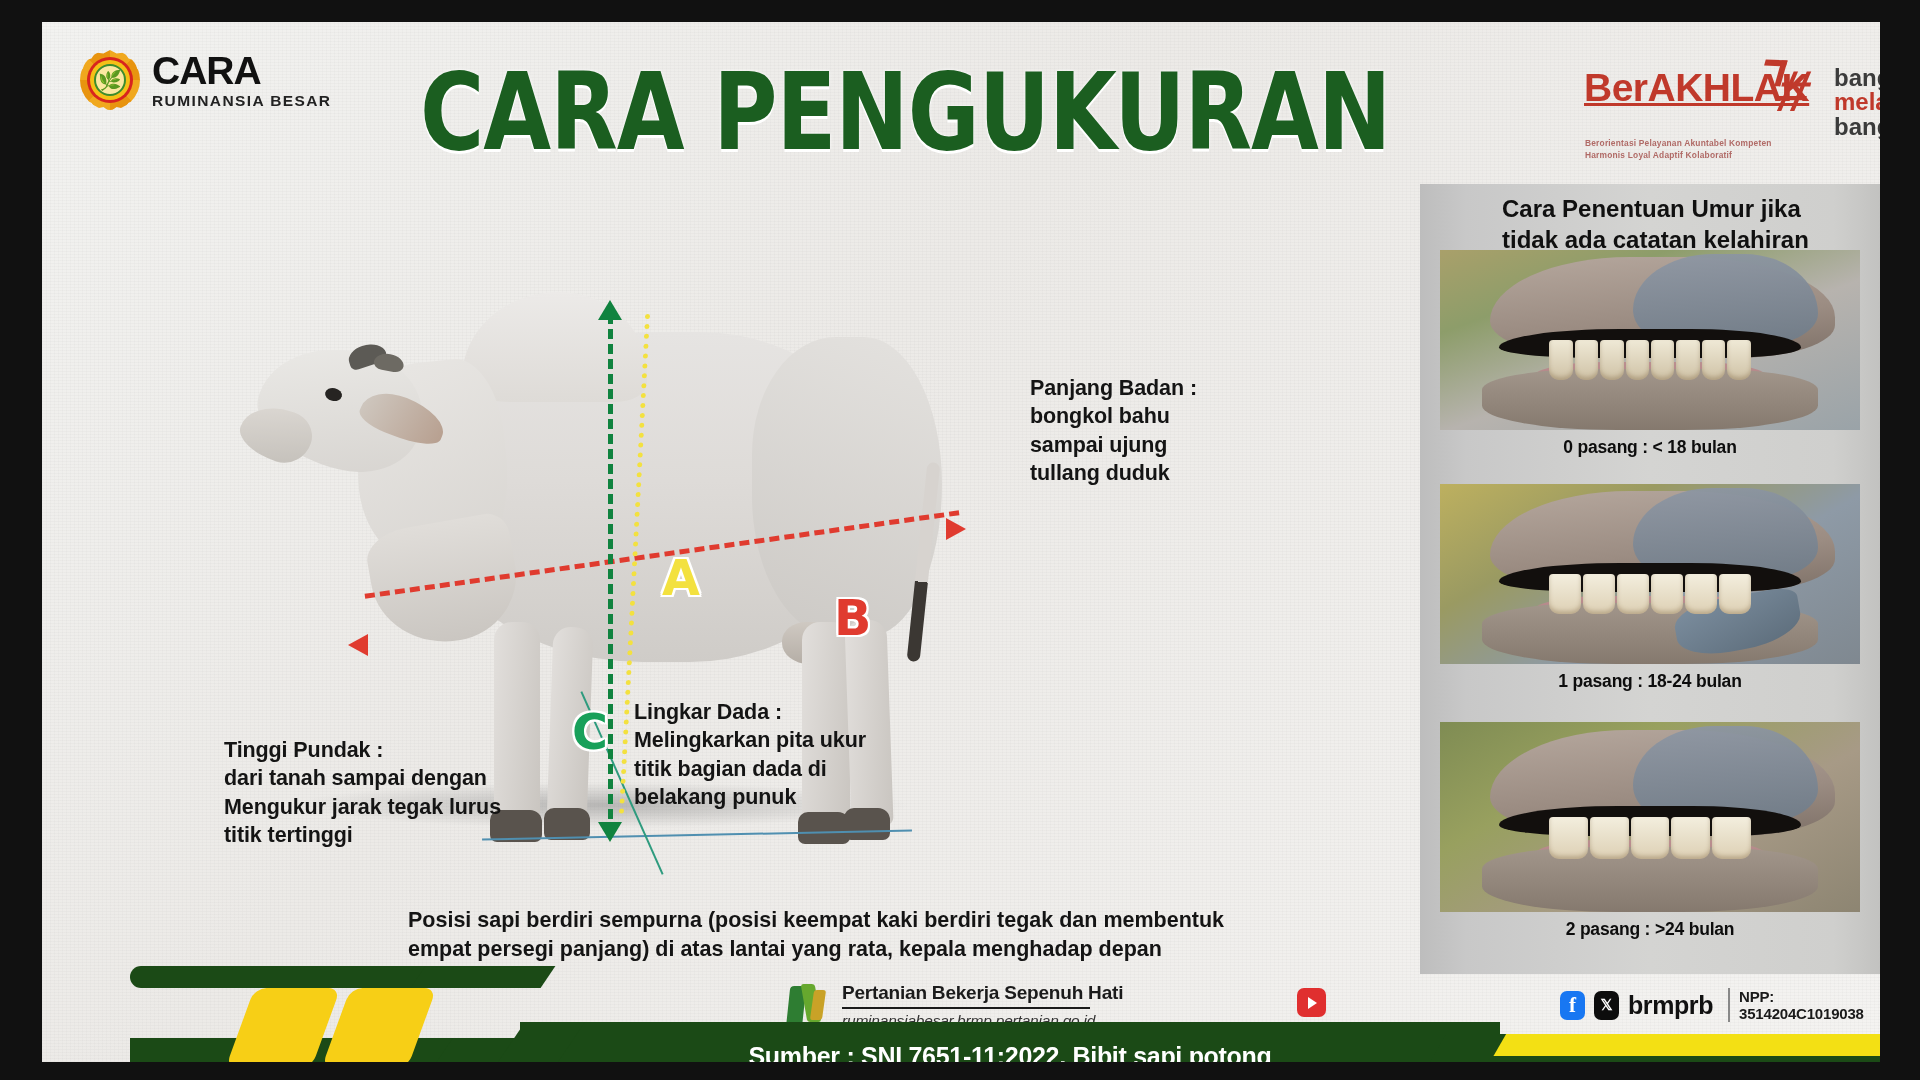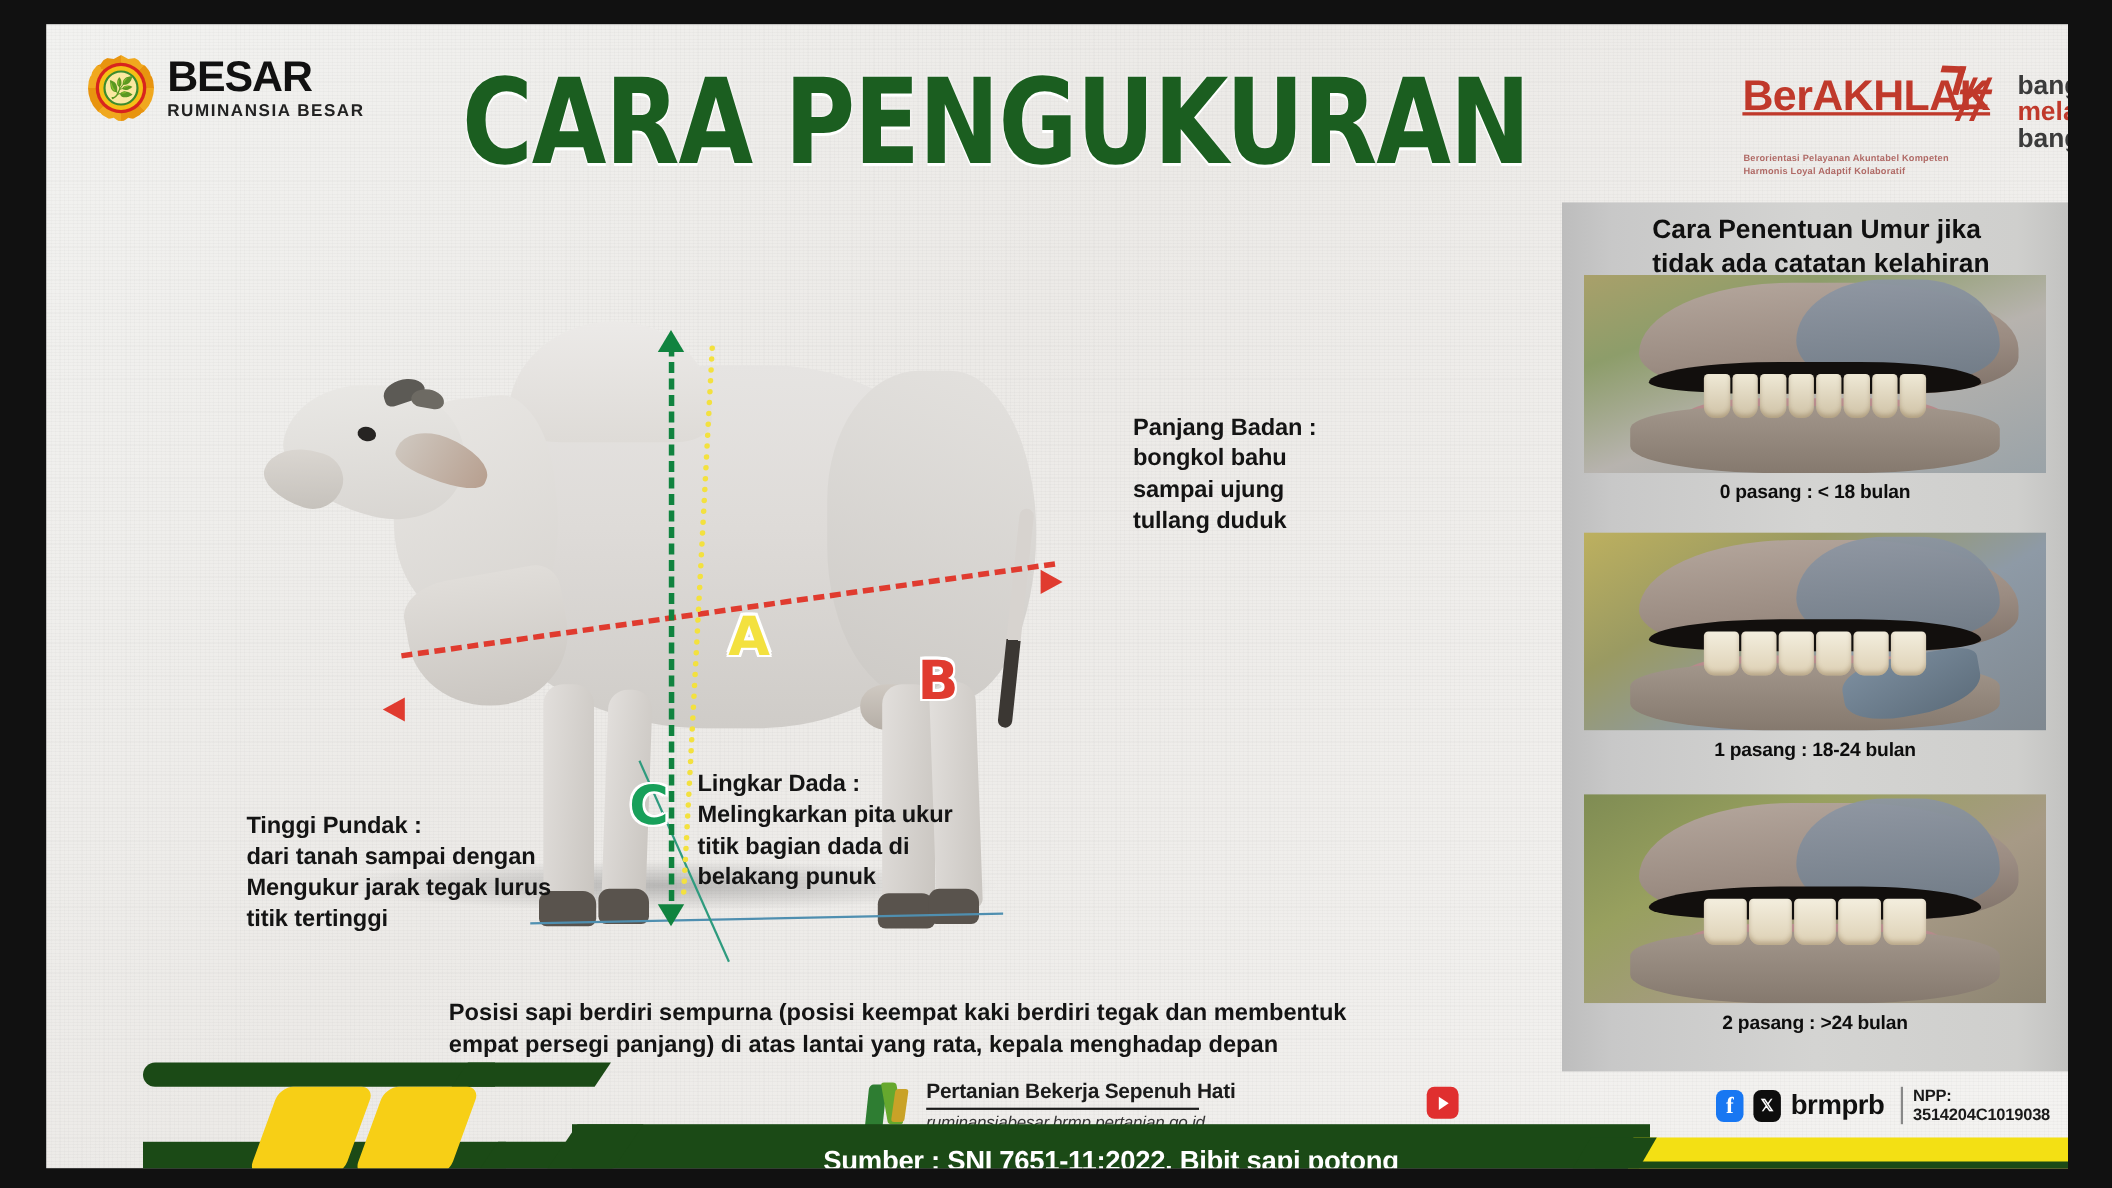--- a/index.html
+++ b/index.html
@@ -277,21 +277,21 @@
     <div class="brmp-logo">
       <div class="seal">
         <div class="ring-out"></div>
           <div class="ring-red"></div>
         <div class="ring-mid"></div>
         <div class="ring-in">
             <span class="leaf">🌿</span>
           </div>
       </div>
       <div class="brmp-txt">
-        <div class="brmp-main">BESAR</div>
+        <div class="brmp-main">CARA</div>
         <div class="brmp-sub">RUMINANSIA BESAR</div>
       </div>
     </div>
 
     <div class="poster-title">CARA PENGUKURAN</div>
 
     <div class="berakhlak">
       <div class="ber-word">BerAKHLAK</div>
       <div class="ber-tick"></div>
       <div class="ber-tagline">Berorientasi Pelayanan Akuntabel Kompeten Harmonis Loyal Adaptif Kolaboratif</div>

